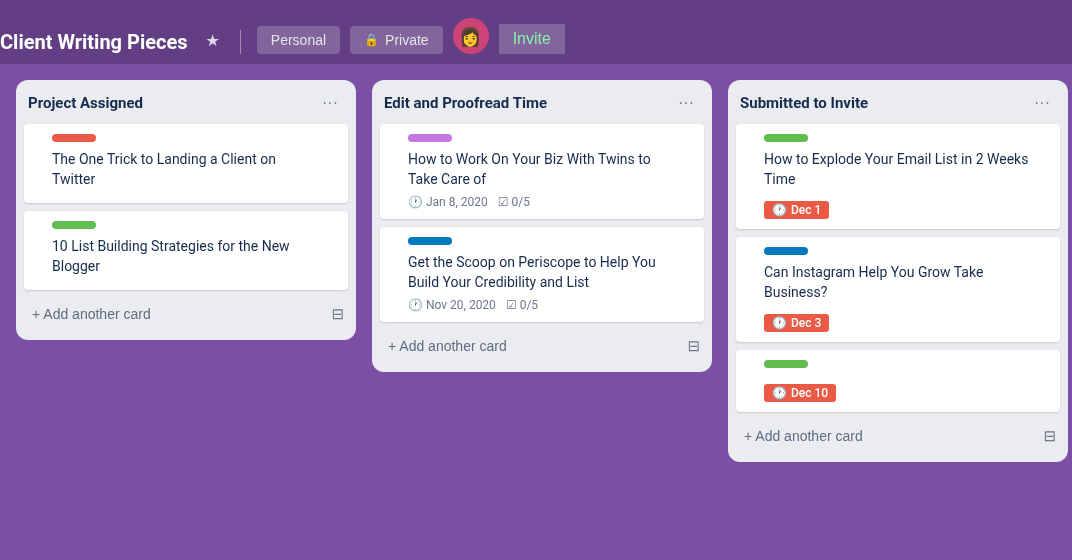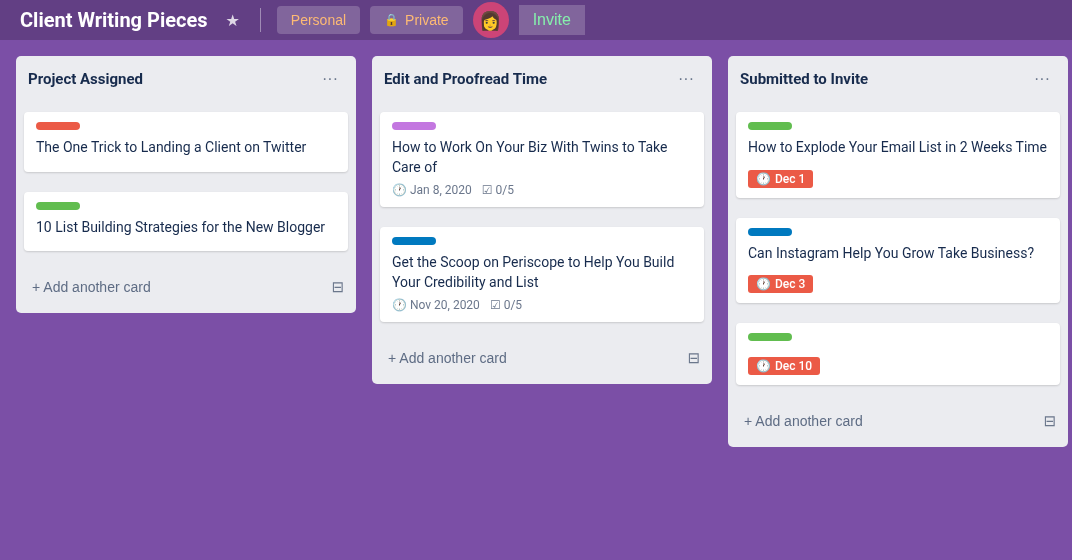--- a/index.html
+++ b/index.html
@@ -7,24 +7,24 @@
       font-family: -apple-system, BlinkMacSystemFont, 'Segoe UI', Roboto, sans-serif;
       background-color: #7B4FA6;
       min-height: 560px;
       width: 1072px;
       overflow: hidden;
     }
 
     
     .header {
       display: flex;
-      align-items: center;
-      padding: 10px 20px;
+      align-items: flex-end;
+      padding: 10px 0;
       background-color: rgba(0,0,0,0.2);
-      height: 40px;
+      height: 64px;
       gap: 10px;
     }
     .board-title {
       color: white;
       font-size: 20px;
       font-weight: bold;
       margin-right: 4px;
     }
     .star-btn {
       background: none;
@@ -36,21 +36,21 @@
     }
     .divider {
       width: 1px;
       height: 24px;
       background: rgba(255,255,255,0.4);
       margin: 0 6px;
     }
     .header-btn {
       background: rgba(255,255,255,0.2);
       border: none;
-      color: #fdba74;
+      color: #e5e5e5;
       padding: 6px 14px;
       border-radius: 4px;
       font-size: 14px;
       cursor: pointer;
       display: flex;
       align-items: center;
       gap: 6px;
     }
     .lock-icon { font-size: 12px; }
     .avatar {
@@ -80,27 +80,27 @@
       padding: 16px;
       gap: 16px;
       align-items: flex-start;
       height: calc(560px - 56px);
       overflow-x: auto;
     }
 
     
     .column {
       background: #EBECF0;
-      border-radius: 5px;
+      border-radius: 12px;
       width: 340px;
       min-width: 340px;
       padding: 10px 8px;
       display: flex;
       flex-direction: column;
-      gap: 20px;
+      gap: 8px;
     }
     .column-header {
       display: flex;
       justify-content: space-between;
       align-items: center;
       padding: 2px 4px;
     }
     .column-title {
       font-size: 15px;
       font-weight: bold;
@@ -113,21 +113,21 @@
       cursor: pointer;
       font-size: 16px;
       padding: 2px 6px;
       border-radius: 3px;
     }
 
     
     .card {
       background: white;
       border-radius: 4px;
-      padding: 10px 12px;
+      padding: 10px 28px;
       box-shadow: 0 1px 2px rgba(0,0,0,0.15);
       cursor: pointer;
     }
     .card-label {
       width: 44px;
       height: 8px;
       border-radius: 4px;
       margin-bottom: 8px;
     }
     .label-red { background: #EB5A46; }

